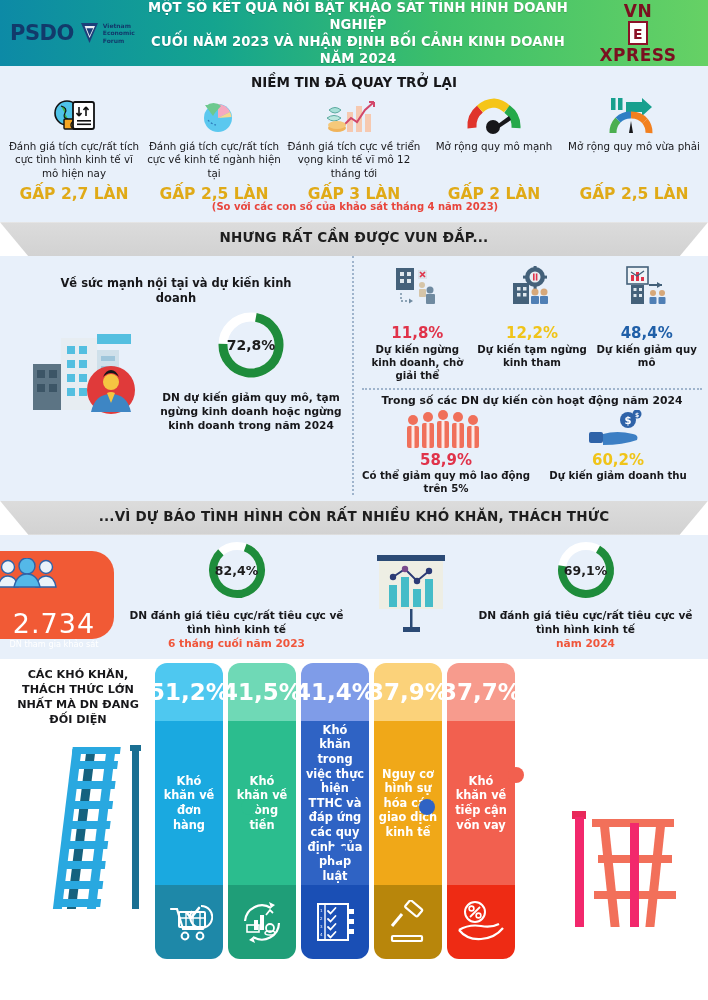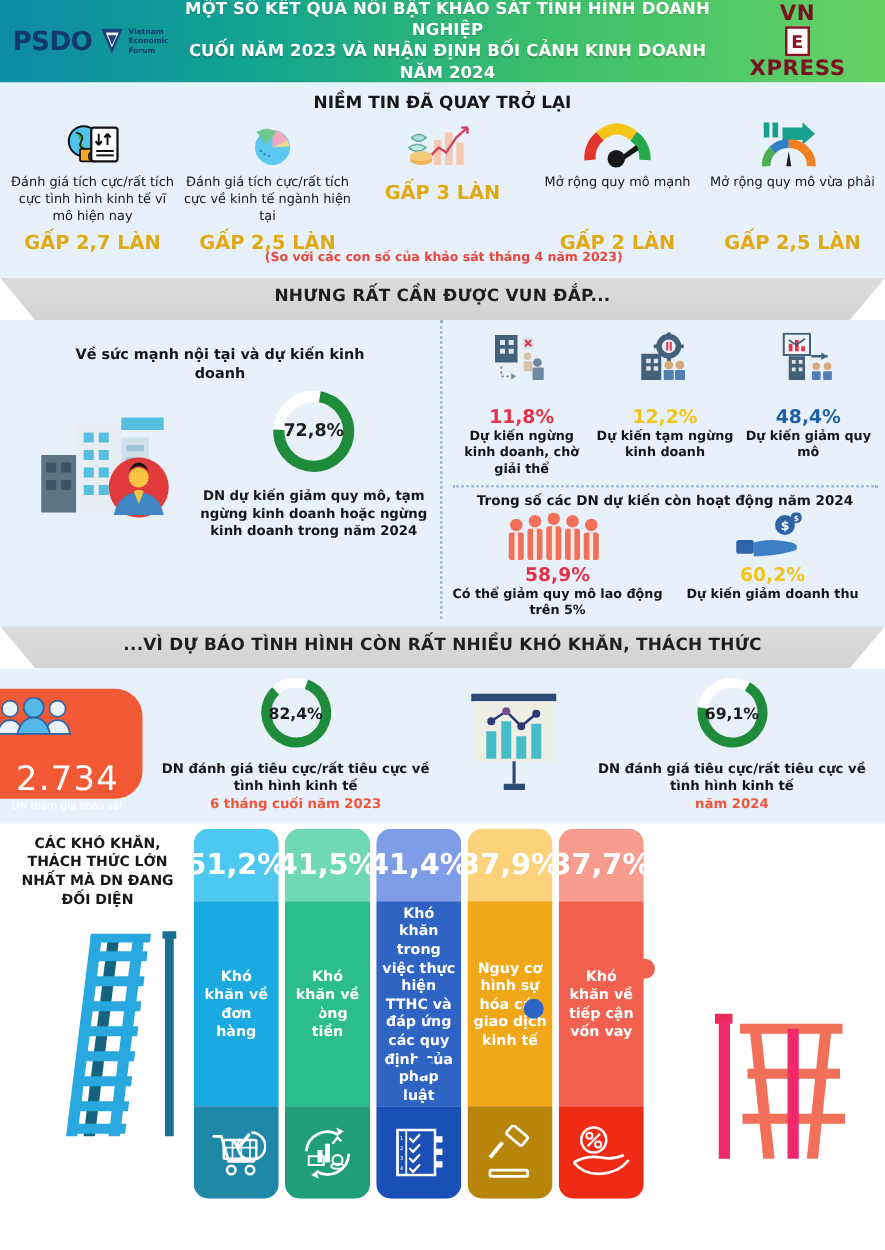--- a/index.html
+++ b/index.html
@@ -192,20 +192,21 @@
             <rect x="31" y="10" width="6" height="26" fill="#f6c9b0"></rect>
             <rect x="40" y="18" width="6" height="18" fill="#f6c9b0"></rect>
             <polyline points="18,30 26,22 32,26 40,14 49,6" stroke="#d2476a" stroke-width="2" fill="none"></polyline>
             <path d="M49 6 l-5 0 M49 6 l0 5" stroke="#d2476a" stroke-width="2" fill="none"></path>
             <path d="M4 14 q6-5 12 0 q-6 6 -12 0 Z" fill="#a8e0d8" stroke="#5aa99f" stroke-width="1"></path>
             <path d="M2 22 q7-5 14 0 q-7 6 -14 0 Z" fill="#bde8df" stroke="#5aa99f" stroke-width="1"></path>
             <ellipse cx="12" cy="32" rx="9" ry="4" fill="#f0b35a"></ellipse>
             <ellipse cx="12" cy="29" rx="9" ry="4" fill="#f5c97a"></ellipse>
           </svg>
         </div>
+        <div class="c-label">Đánh giá tích cực về triển vọng kinh tế vĩ mô 12 tháng tới</div>
         <div class="c-mult">GẤP 3 LÀN</div>
       </div>
 
       <div class="col5">
         <div class="ic-slot">
           <svg width="56" height="42" viewBox="0 0 56 42">
             <path d="M6 32 A22 22 0 0 1 14 13" stroke="#e0342c" stroke-width="9" fill="none"></path>
             <path d="M14 13 A22 22 0 0 1 28 7 A22 22 0 0 1 41 13" stroke="#f5c518" stroke-width="9" fill="none"></path>
             <path d="M41 13 A22 22 0 0 1 50 32" stroke="#25a94a" stroke-width="9" fill="none"></path>
             <path d="M28 31 L43 20 L45 24 L30 34 Z" fill="#17171a"></path>
@@ -344,21 +345,21 @@
                 <rect x="10" y="27" width="3.5" height="3.5"></rect>
                     <rect x="16" y="27" width="3.5" height="3.5"></rect>
                   </g>
                 <circle cx="28" cy="26" r="3.5" fill="#d6a87a"></circle>
                 <rect x="24" y="30" width="8" height="8" rx="1" fill="#4f7fb5"></rect>
                 <circle cx="37" cy="26" r="3.5" fill="#d6a87a"></circle>
                 <rect x="33" y="30" width="8" height="8" rx="1" fill="#4f7fb5"></rect>
               </svg>
             </div>
             <div class="pct" style="color:#f0c419">12,2%</div>
-            <div class="cap">Dự kiến tạm ngừng kinh doanh</div>
+            <div class="cap">Dự kiến tạm ngừng kinh tham</div>
           </div>
 
           <div>
             <div class="ic">
               <svg width="50" height="40" viewBox="0 0 50 40">
                 <rect x="5" y="1" width="21" height="17" fill="#eef3f7" stroke="#44617a" stroke-width="1.6"></rect>
                 <rect x="9" y="9" width="3" height="6" fill="#e0334a"></rect>
                 <rect x="14" y="6" width="3" height="9" fill="#e0334a"></rect>
                 <rect x="19" y="11" width="3" height="4" fill="#e0334a"></rect>
                 <polyline points="9,6 15,10 22,5" stroke="#44617a" stroke-width="1.4" fill="none"></polyline>

